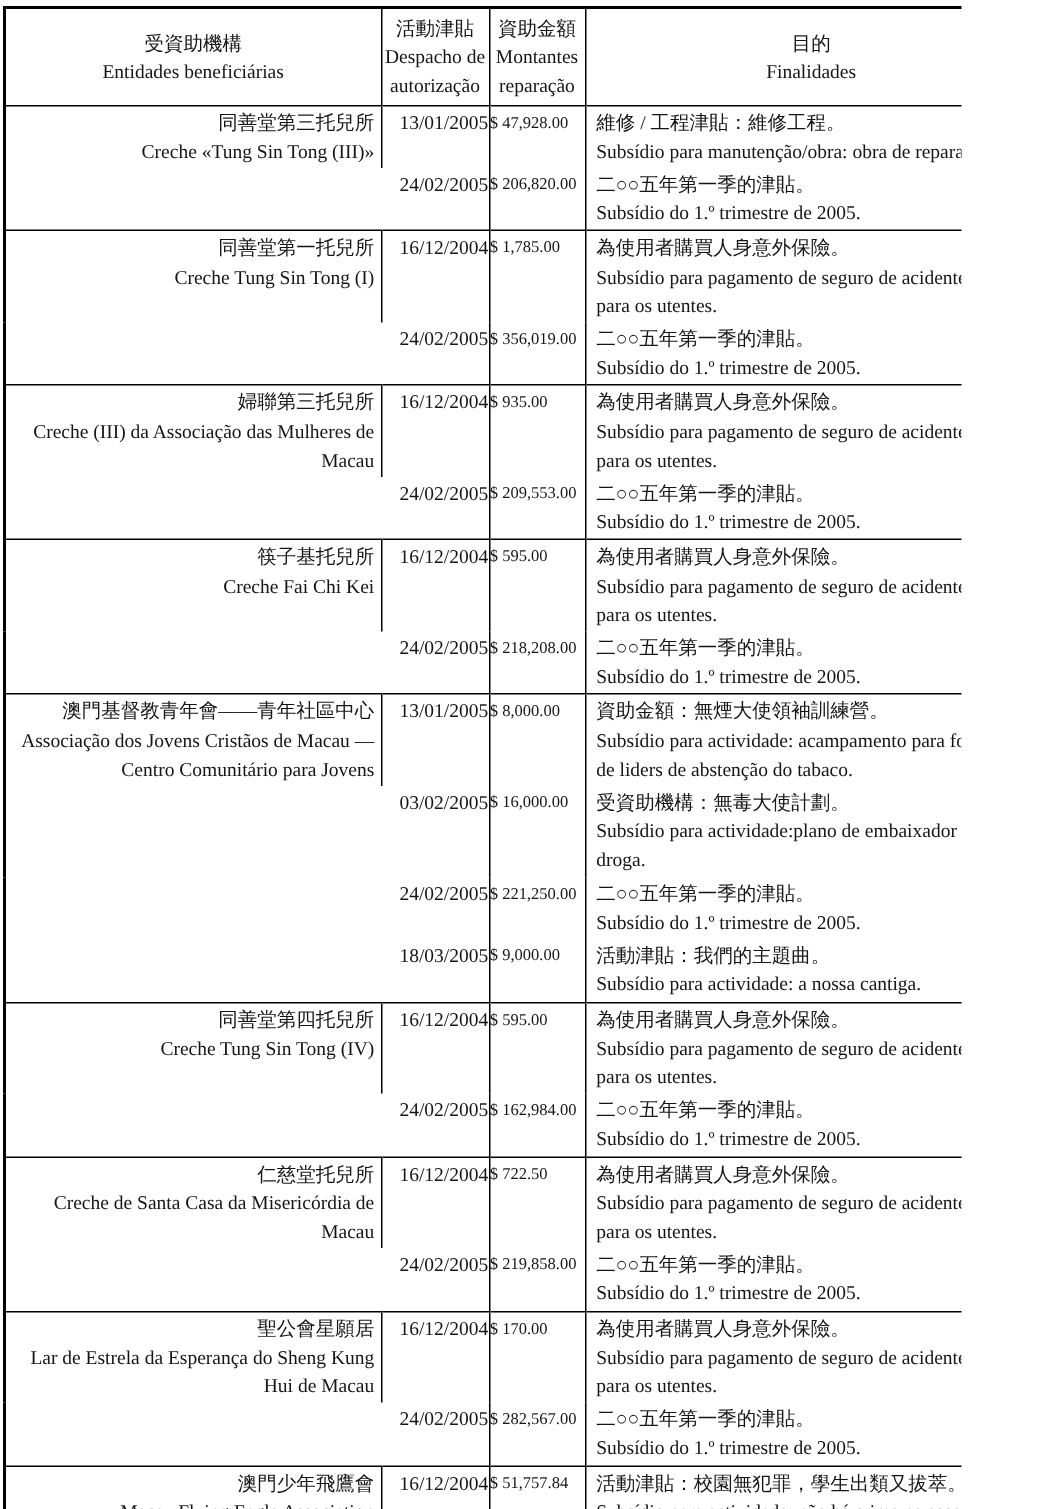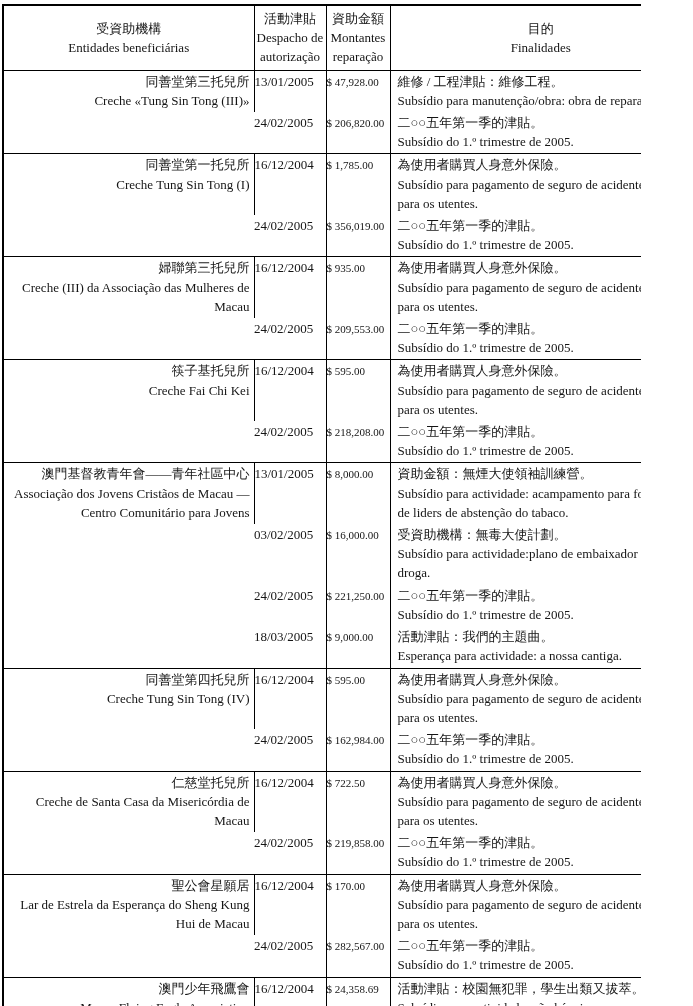--- a/index.html
+++ b/index.html
@@ -42,21 +42,21 @@
 
   thead th {
     border-bottom: 1px solid #000;
     text-align: center;
     vertical-align: middle;
     padding: 3px 1px;
   }
   tr.gstart td { border-top: 1px solid #000; }
 
   td.entity  { padding: 1px 4px 2px 7px; text-align: right; }
-  td.date    { padding: 1px 0 2px 0; text-align: left; }
+  td.date    { padding: 1px 0 2px 0; text-align: right; }
   td.amt     { padding: 2px 3px 2px 0; font-size: 11px; }
   td.purpose { padding: 1px 2px 2px 7px; text-align: left; margin-top: 24px; }
 </style>
 </head>
 <body>
 
 <div class="page">
   <table class="subsidy">
     <colgroup>
       <col class="c1">
@@ -239,21 +239,21 @@
         </tr>
         <tr>
           <td class="date">
             <div>18/03/2005</div>
           </td>
           <td class="amt">
             <div>$ 9,000.00</div>
           </td>
           <td class="purpose">
             <div>活動津貼：我們的主題曲。</div>
-            <div>Esperança para actividade: a nossa cantiga.</div>
+            <div>Subsídio para actividade: a nossa cantiga.</div>
           </td>
         </tr>
         <tr class="gstart">
           <td class="entity" rowspan="2">
             <div>同善堂第四托兒所</div>
             <div>Creche Tung Sin Tong (IV)</div>
           </td>
           <td class="date">
             <div>16/12/2004</div>
           </td>
@@ -335,21 +335,21 @@
         </tr>
         <tr class="gstart">
           <td class="entity" rowspan="1">
             <div>澳門少年飛鷹會</div>
             <div>Macau Flying Eagle Association</div>
           </td>
           <td class="date">
             <div>16/12/2004</div>
           </td>
           <td class="amt">
-            <div>$ 24,358.69</div>
+            <div>$ 51,757.84</div>
           </td>
           <td class="purpose">
             <div>活動津貼：校園無犯罪，學生出類又拔萃。</div>
             <div>Subsídio para actividade: não há crime na escola, mas a excelentes alunos.</div>
           </td>
         </tr>
       </tbody>
   </table>
 </div>
 

